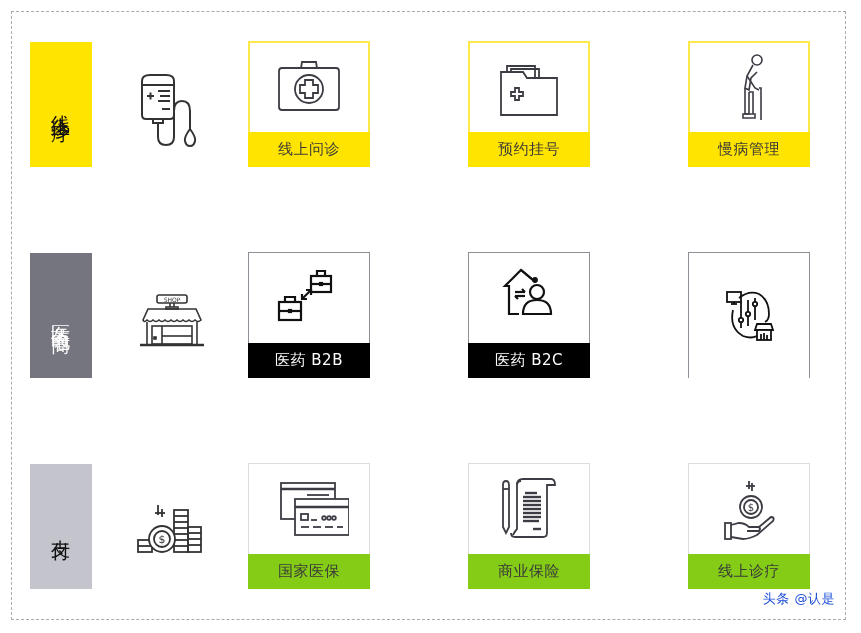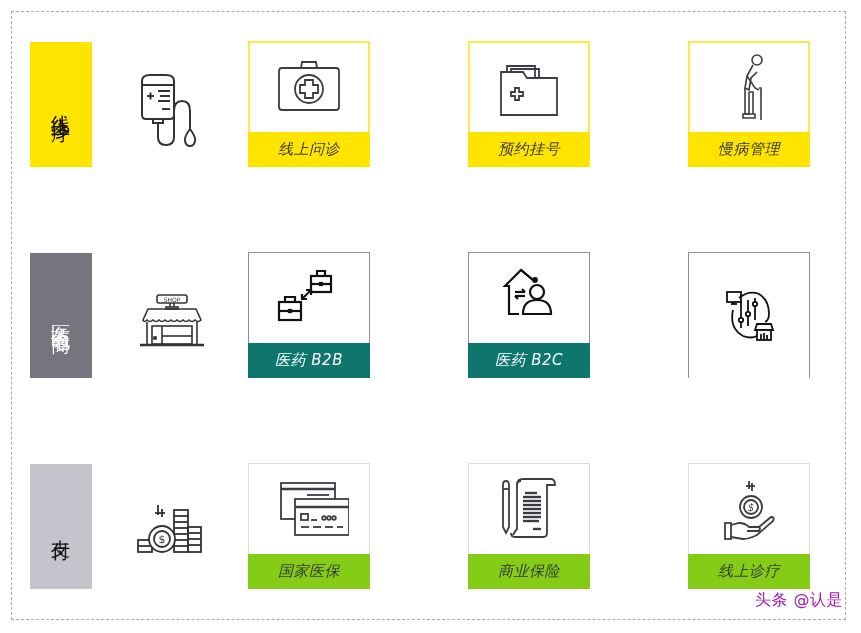--- a/index.html
+++ b/index.html
@@ -26,42 +26,42 @@
   }
   .r1 .cat { background: #ffe400; color: #111111; }
   .r2 .cat { background: #75757f; color: #ffffff; }
   .r3 .cat { background: #c4c4cc; color: #111111; }
 
   .cat-icon { position: absolute; left: 122px; top: 12px; width: 100px; height: 100px; }
   .cat-icon svg { width: 100%; height: 100%; }
 
   .card {
     position: absolute; top: 0; width: 122px; height: 126px;
-    background: #ffffff; display: flex; flex-direction: column; font-style: italic;
+    background: #ffffff; display: flex; flex-direction: column;
   }
   .card.c1 { left: 248px; }
   .card.c2 { left: 468px; }
   .card.c3 { left: 688px; }
   .r1 .card { border: 2px solid #ffe84a; border-bottom: none; }
   .r2 .card { border: 1px solid #8f8f98; border-bottom: none; }
   .r3 .card { border: 1px solid #dcdce2; border-bottom: none; }
 
   .card-icon { flex: 1; display: flex; align-items: center; justify-content: center; }
   .card-icon svg { width: 80px; height: 80px; }
   .card-label {
     height: 35px; display: flex; align-items: center; justify-content: center;
     font-size: 15px; letter-spacing: 0.5px;
   }
   .r1 .card-label { background: #ffe400; color: #3a3a3a; margin: 0 -2px; }
-  .r2 .card-label { background: #0f766e; color: #ffffff; margin: 0 -1px; }
+  .r2 .card-label { background: #000000; color: #ffffff; margin: 0 -1px; }
   .r3 .card-label { background: #84cc16; color: #3a3a3a; margin: 0 -1px; }
 
   .watermark {
-    position: absolute; right: 18px; top: 590px;
-    font-size: 16px; color: #a21caf; letter-spacing: 0.5px;
+    position: absolute; right: 26px; top: 590px;
+    font-size: 13px; color: #1d4ed8; letter-spacing: 0.5px;
     text-shadow: 0 0 1px #ffffff;
   }
 </style>
 </head>
 <body>
 
 <div class="frame"></div>
 
 <div class="row r1">
   <div class="cat">

